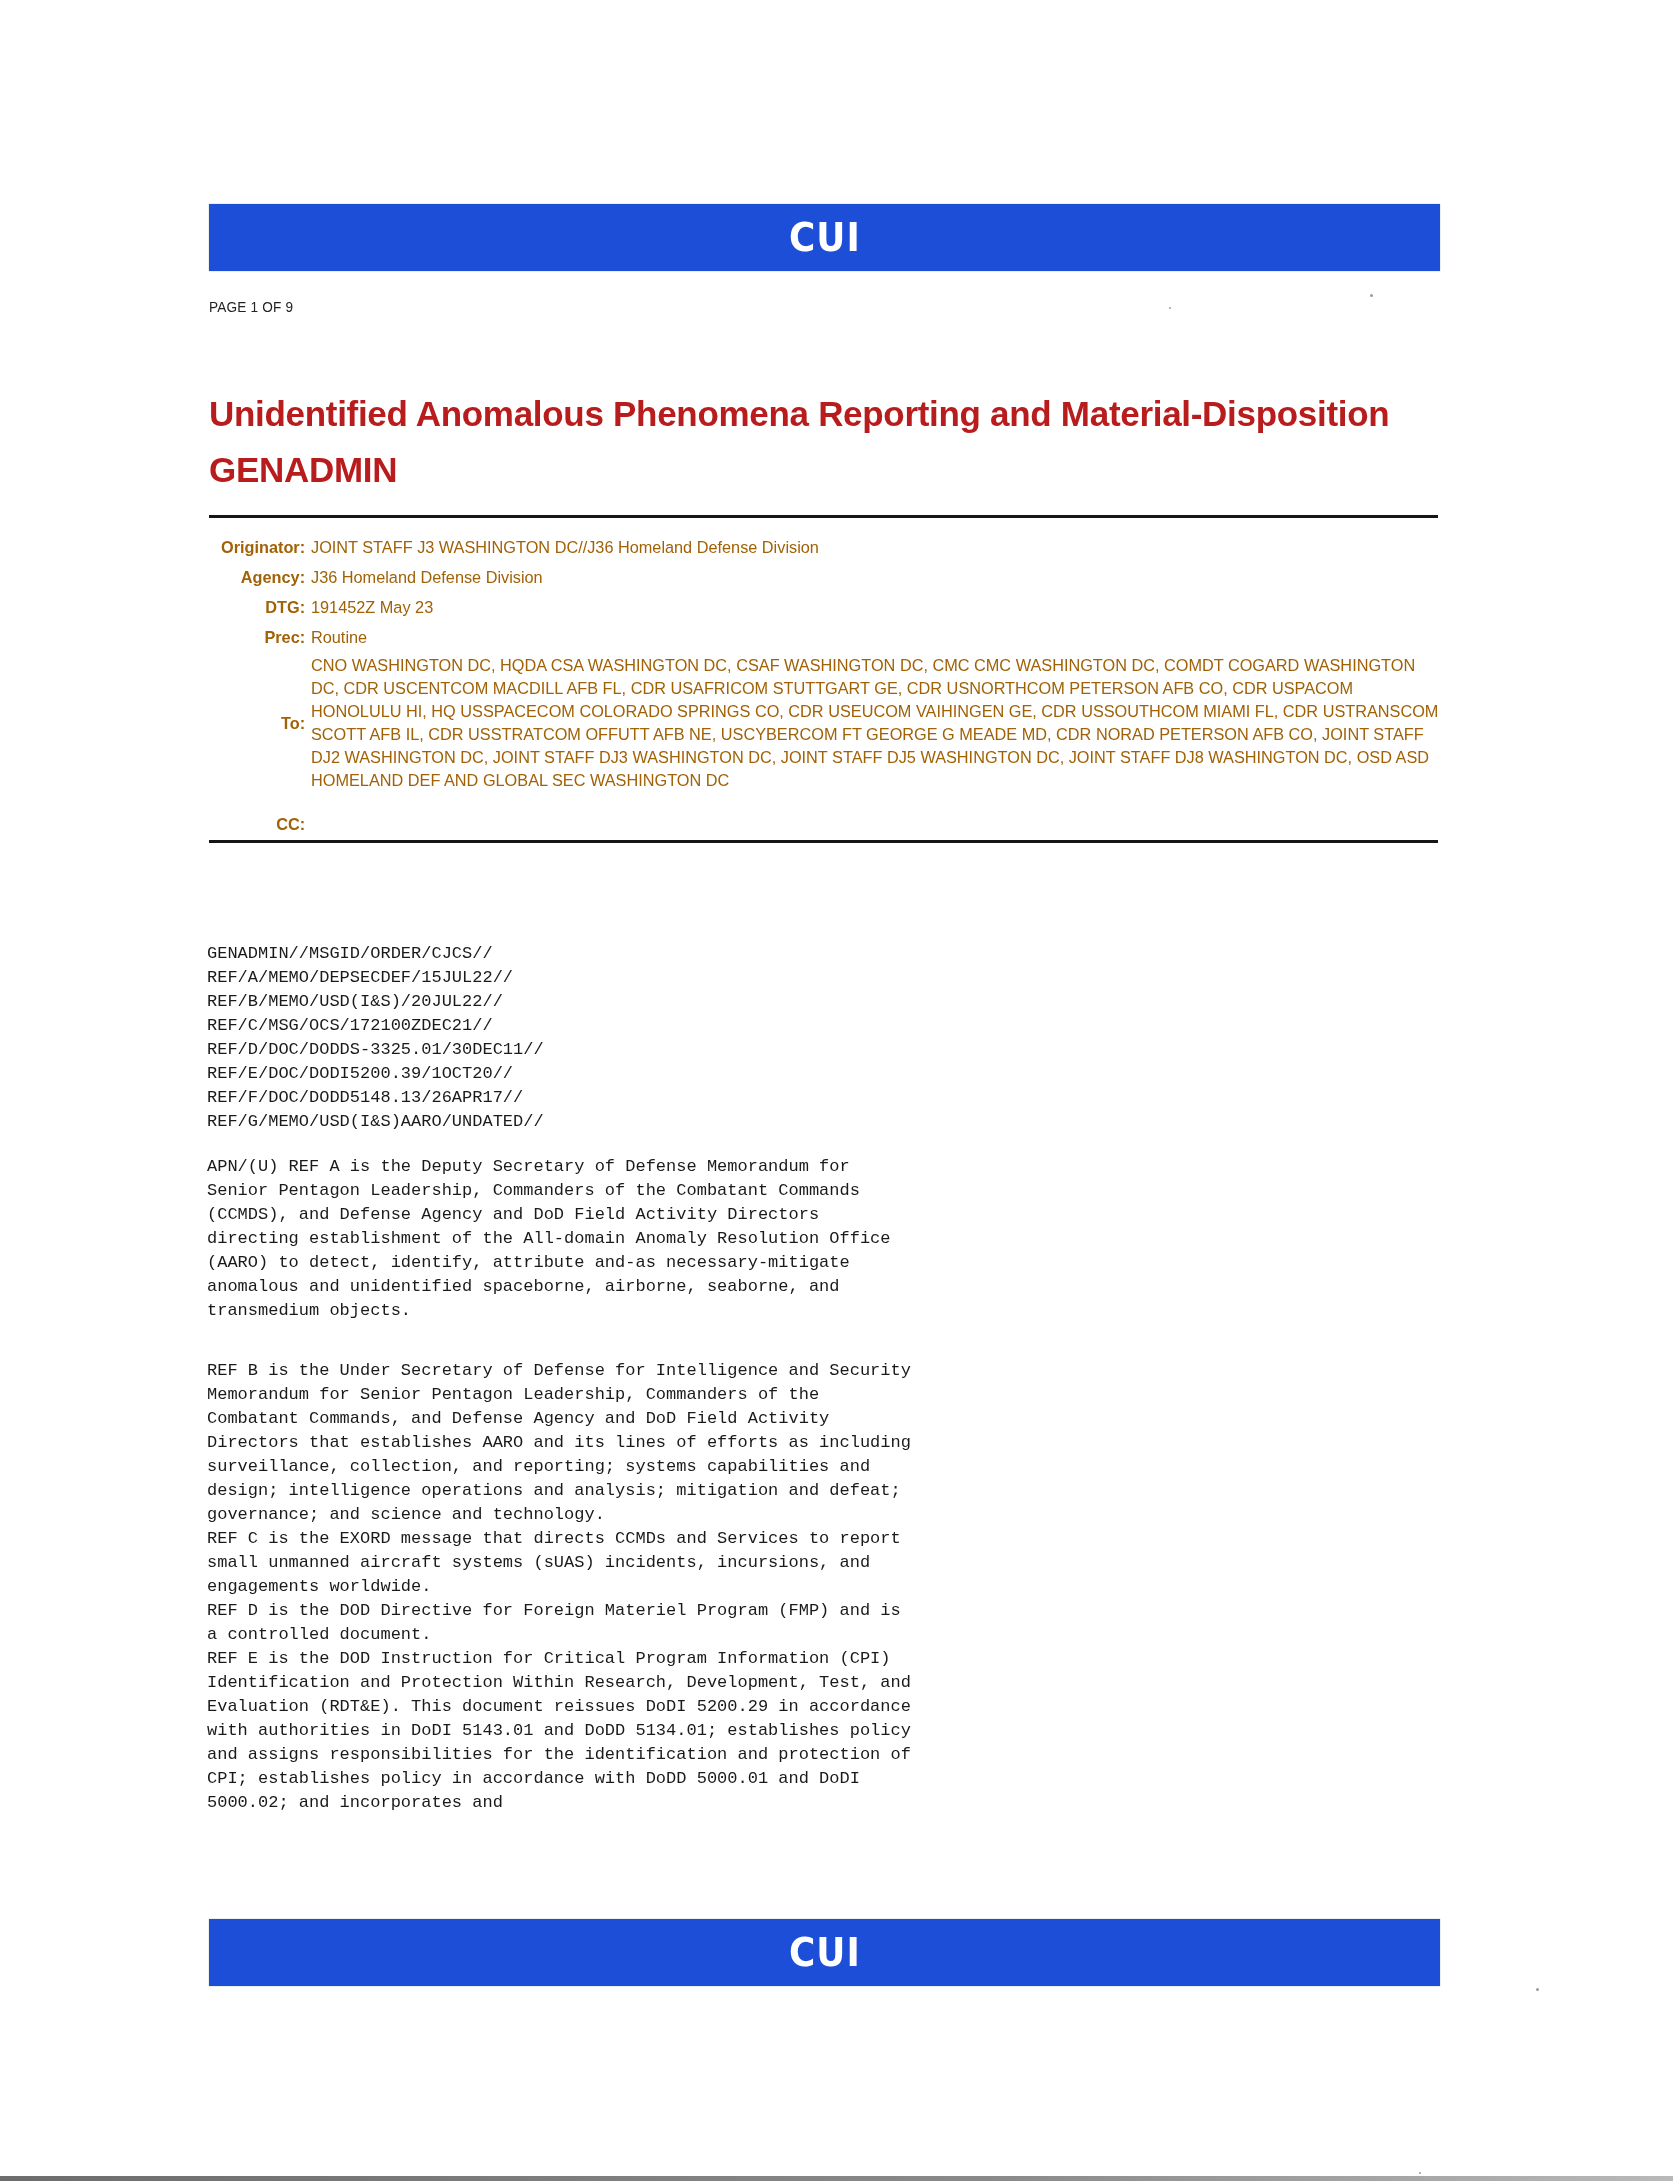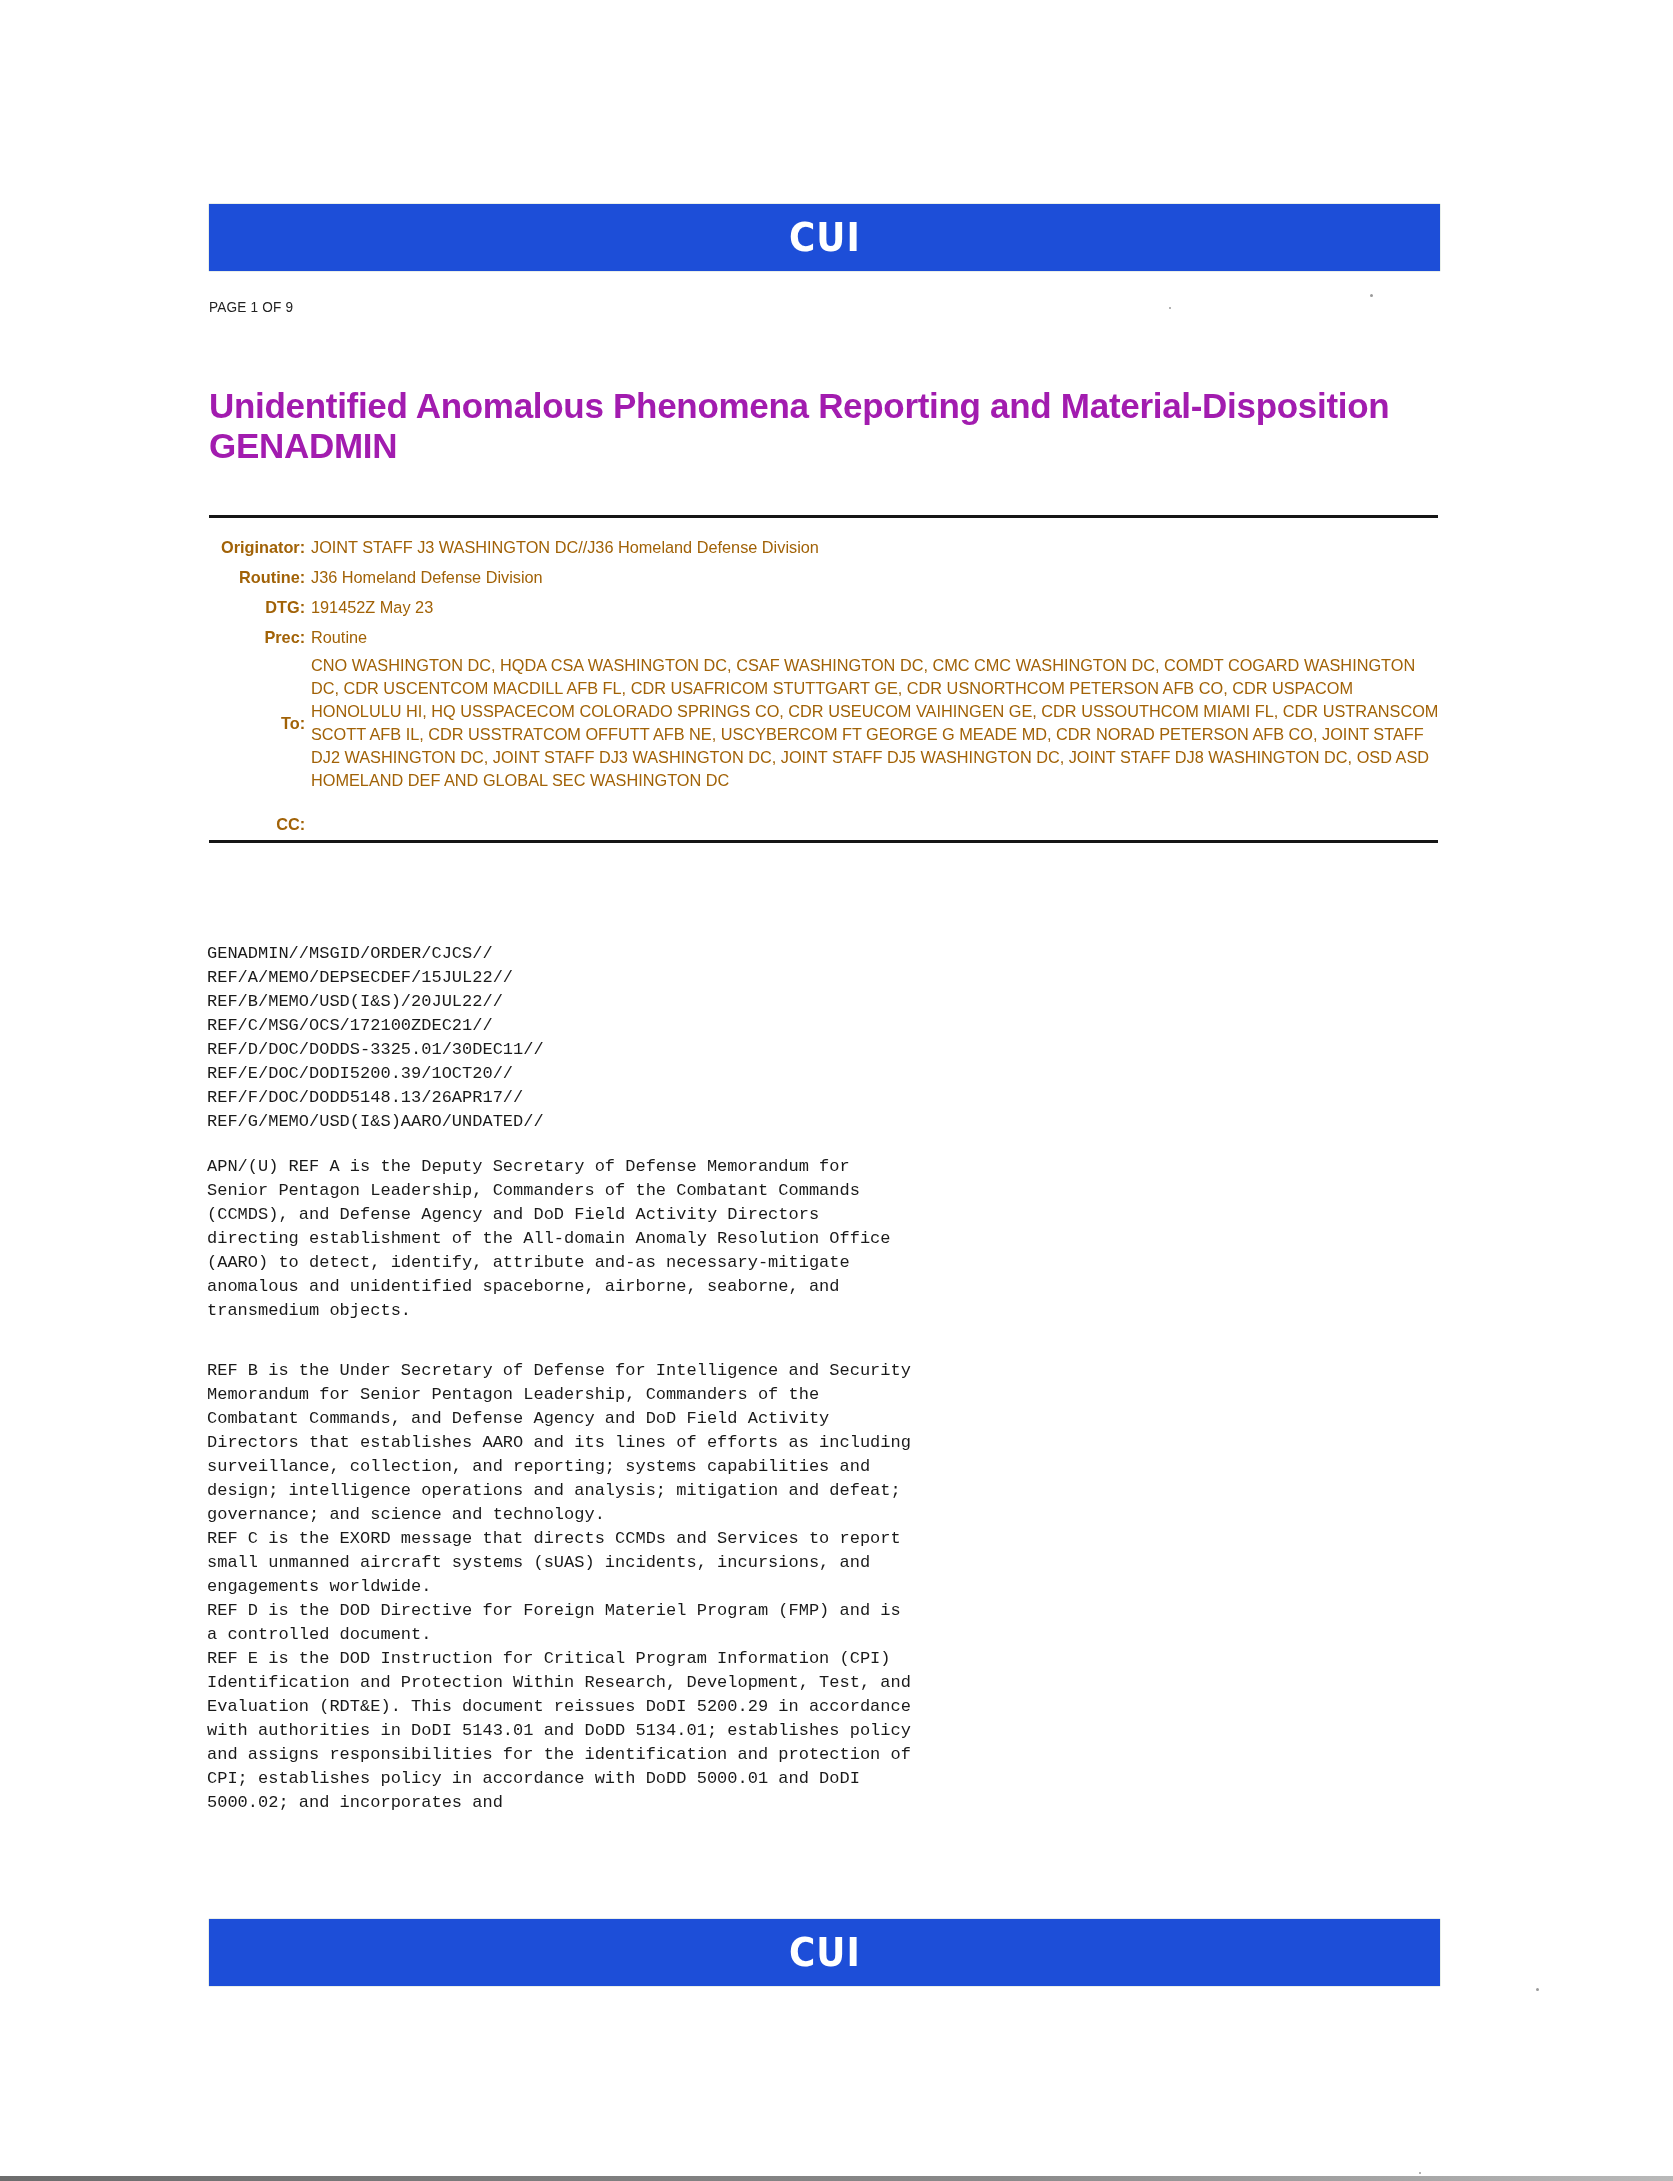--- a/index.html
+++ b/index.html
@@ -54,22 +54,22 @@
       transform-origin: left center;
     }
     .title {
       position: absolute;
       left: 209px;
       top: 386px;
       width: 1231px;
       font-family: "Liberation Sans", sans-serif;
       font-weight: bold;
       font-size: 35px;
-      line-height: 40px;
-      color: #a21caf;
+      line-height: 56px;
+      color: #b91c1c;
       letter-spacing: -0.3px;
     }
     .rule {
       position: absolute;
       left: 209px;
       width: 1229px;
       height: 3px;
       background: #161616;
     }
     .rule.r1 { top: 515px; }
@@ -154,21 +154,21 @@
   <h1 class="title">Unidentified Anomalous Phenomena Reporting and Material-Disposition GENADMIN</h1>
 
   <div class="rule r1"></div>
 
   <div class="meta">
     <div class="meta-row single">
       <span class="meta-label">Originator:</span>
       <span class="meta-value">JOINT STAFF J3 WASHINGTON DC//J36 Homeland Defense Division</span>
     </div>
     <div class="meta-row single">
-      <span class="meta-label">Routine:</span>
+      <span class="meta-label">Agency:</span>
       <span class="meta-value">J36 Homeland Defense Division</span>
     </div>
     <div class="meta-row single">
       <span class="meta-label">DTG:</span>
       <span class="meta-value">191452Z May 23</span>
     </div>
     <div class="meta-row single">
       <span class="meta-label">Prec:</span>
       <span class="meta-value">Routine</span>
     </div>

